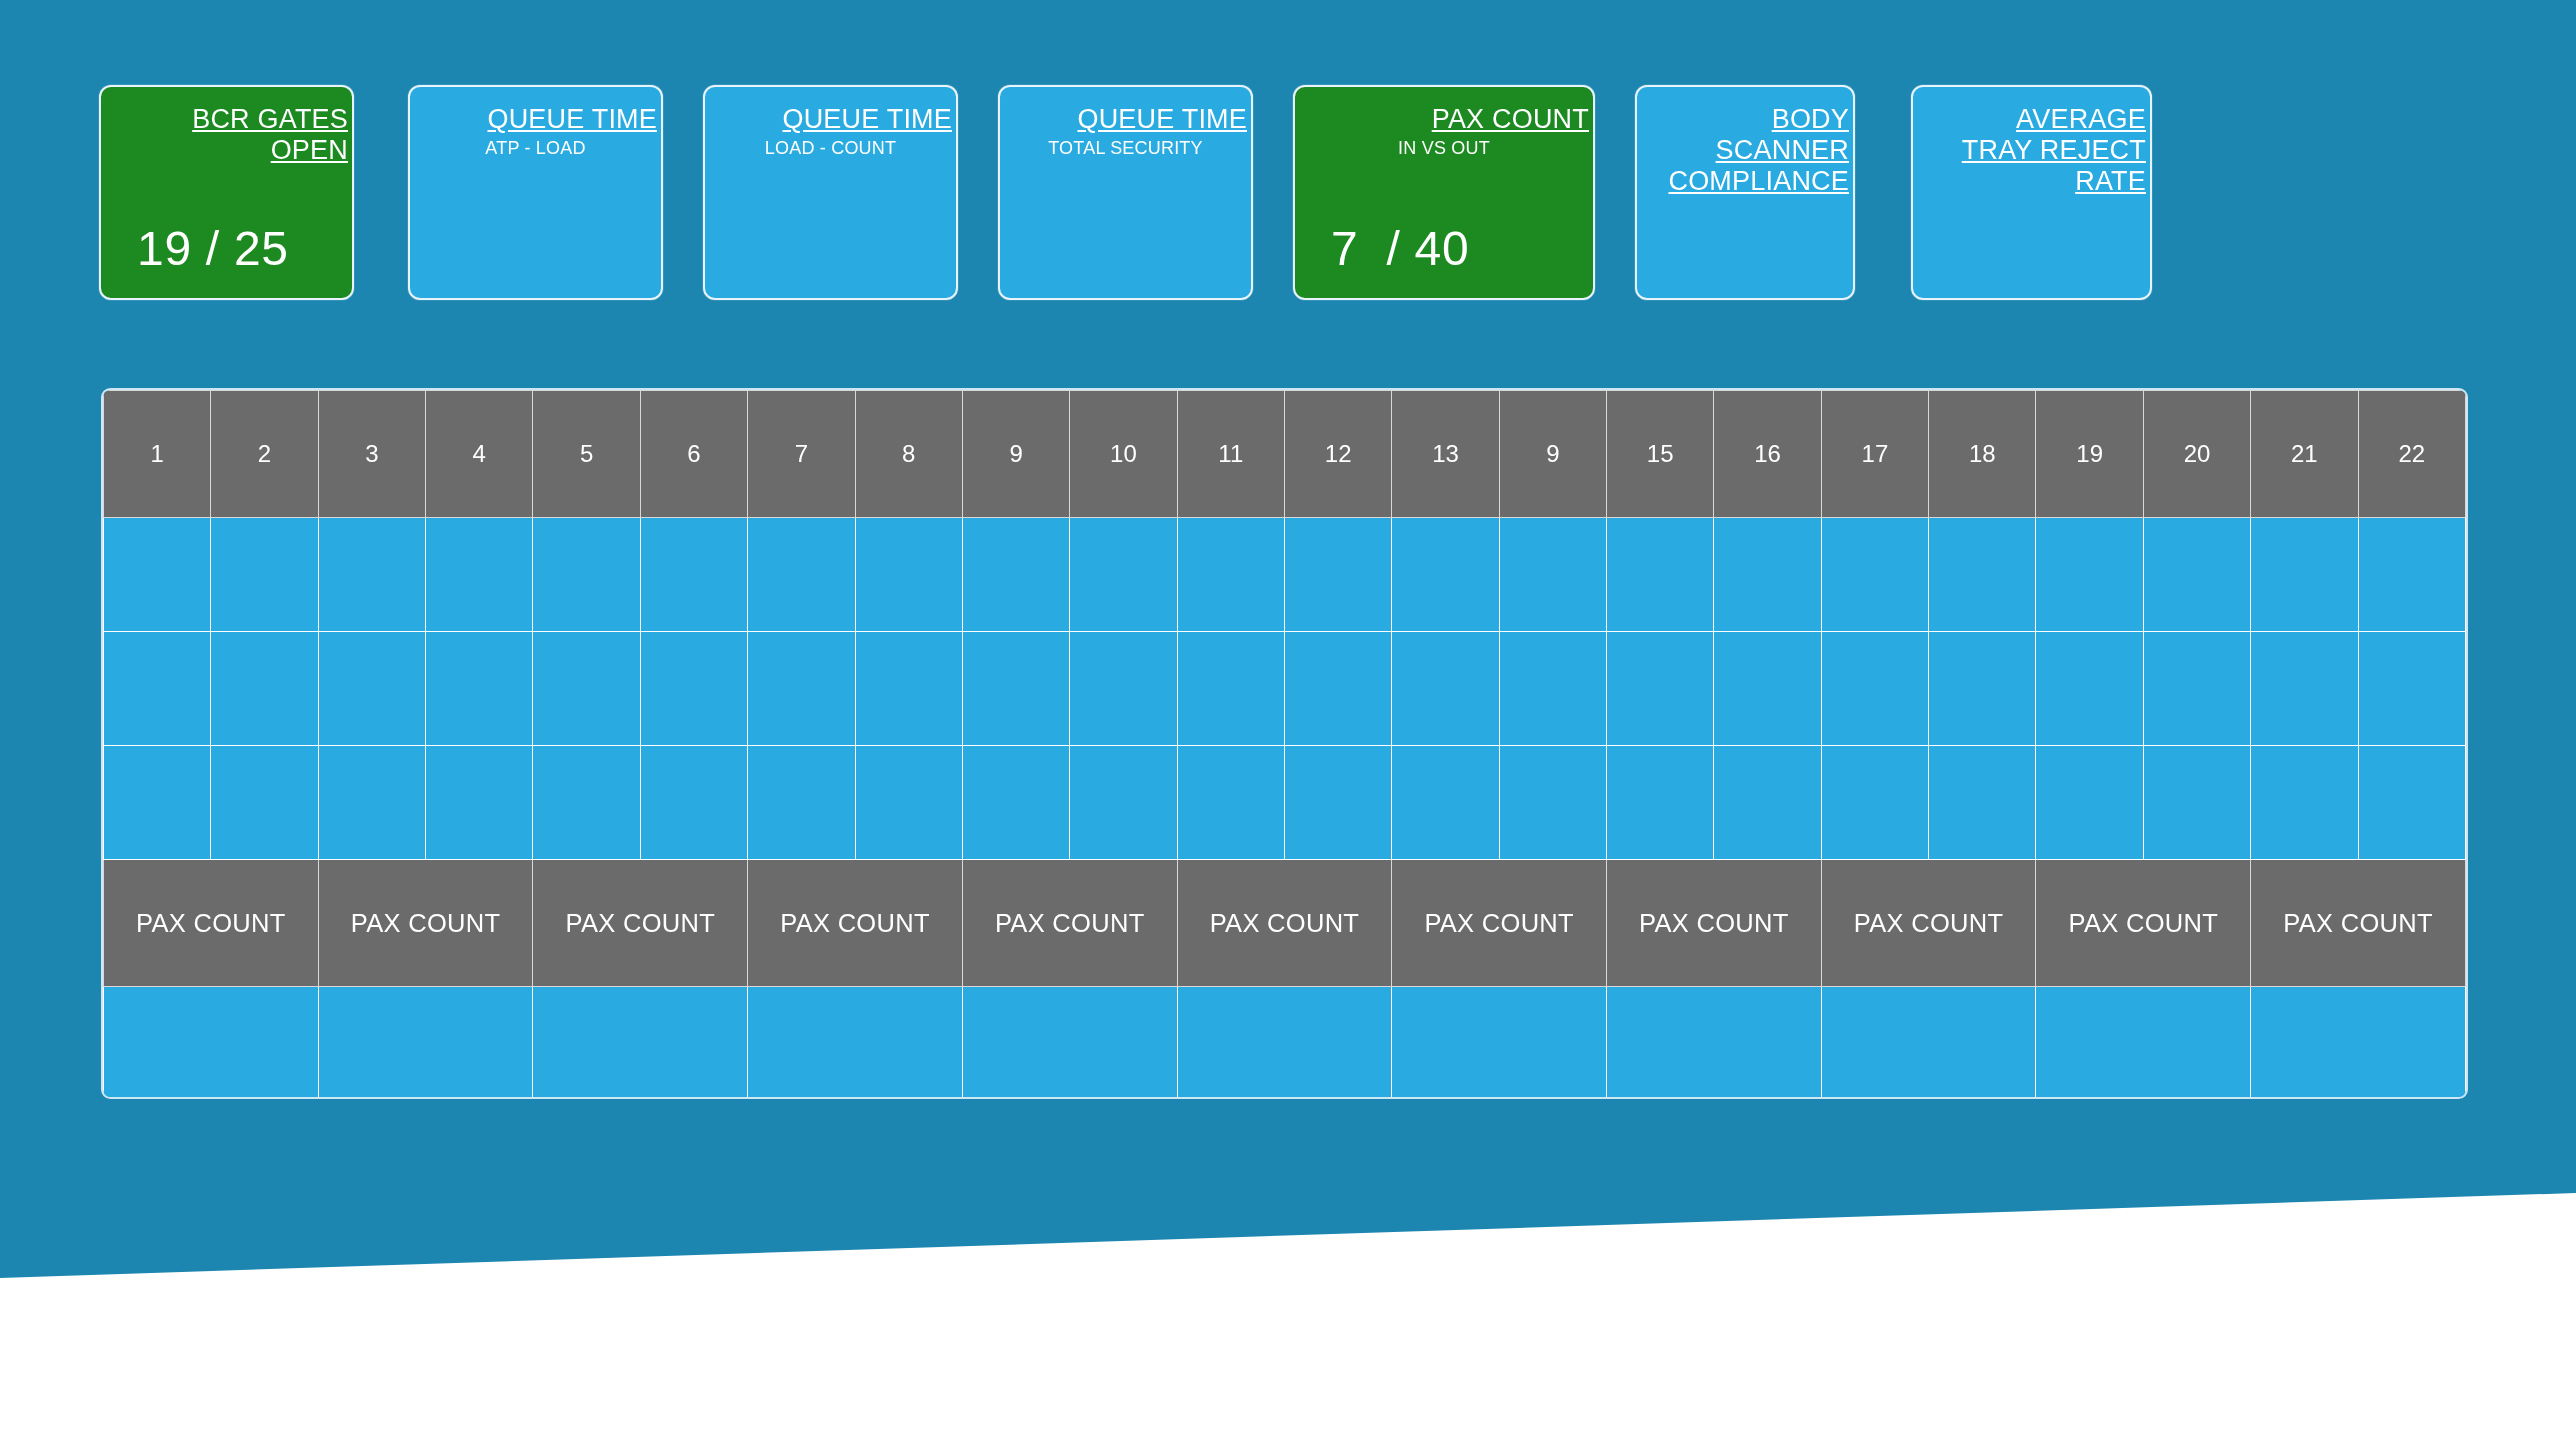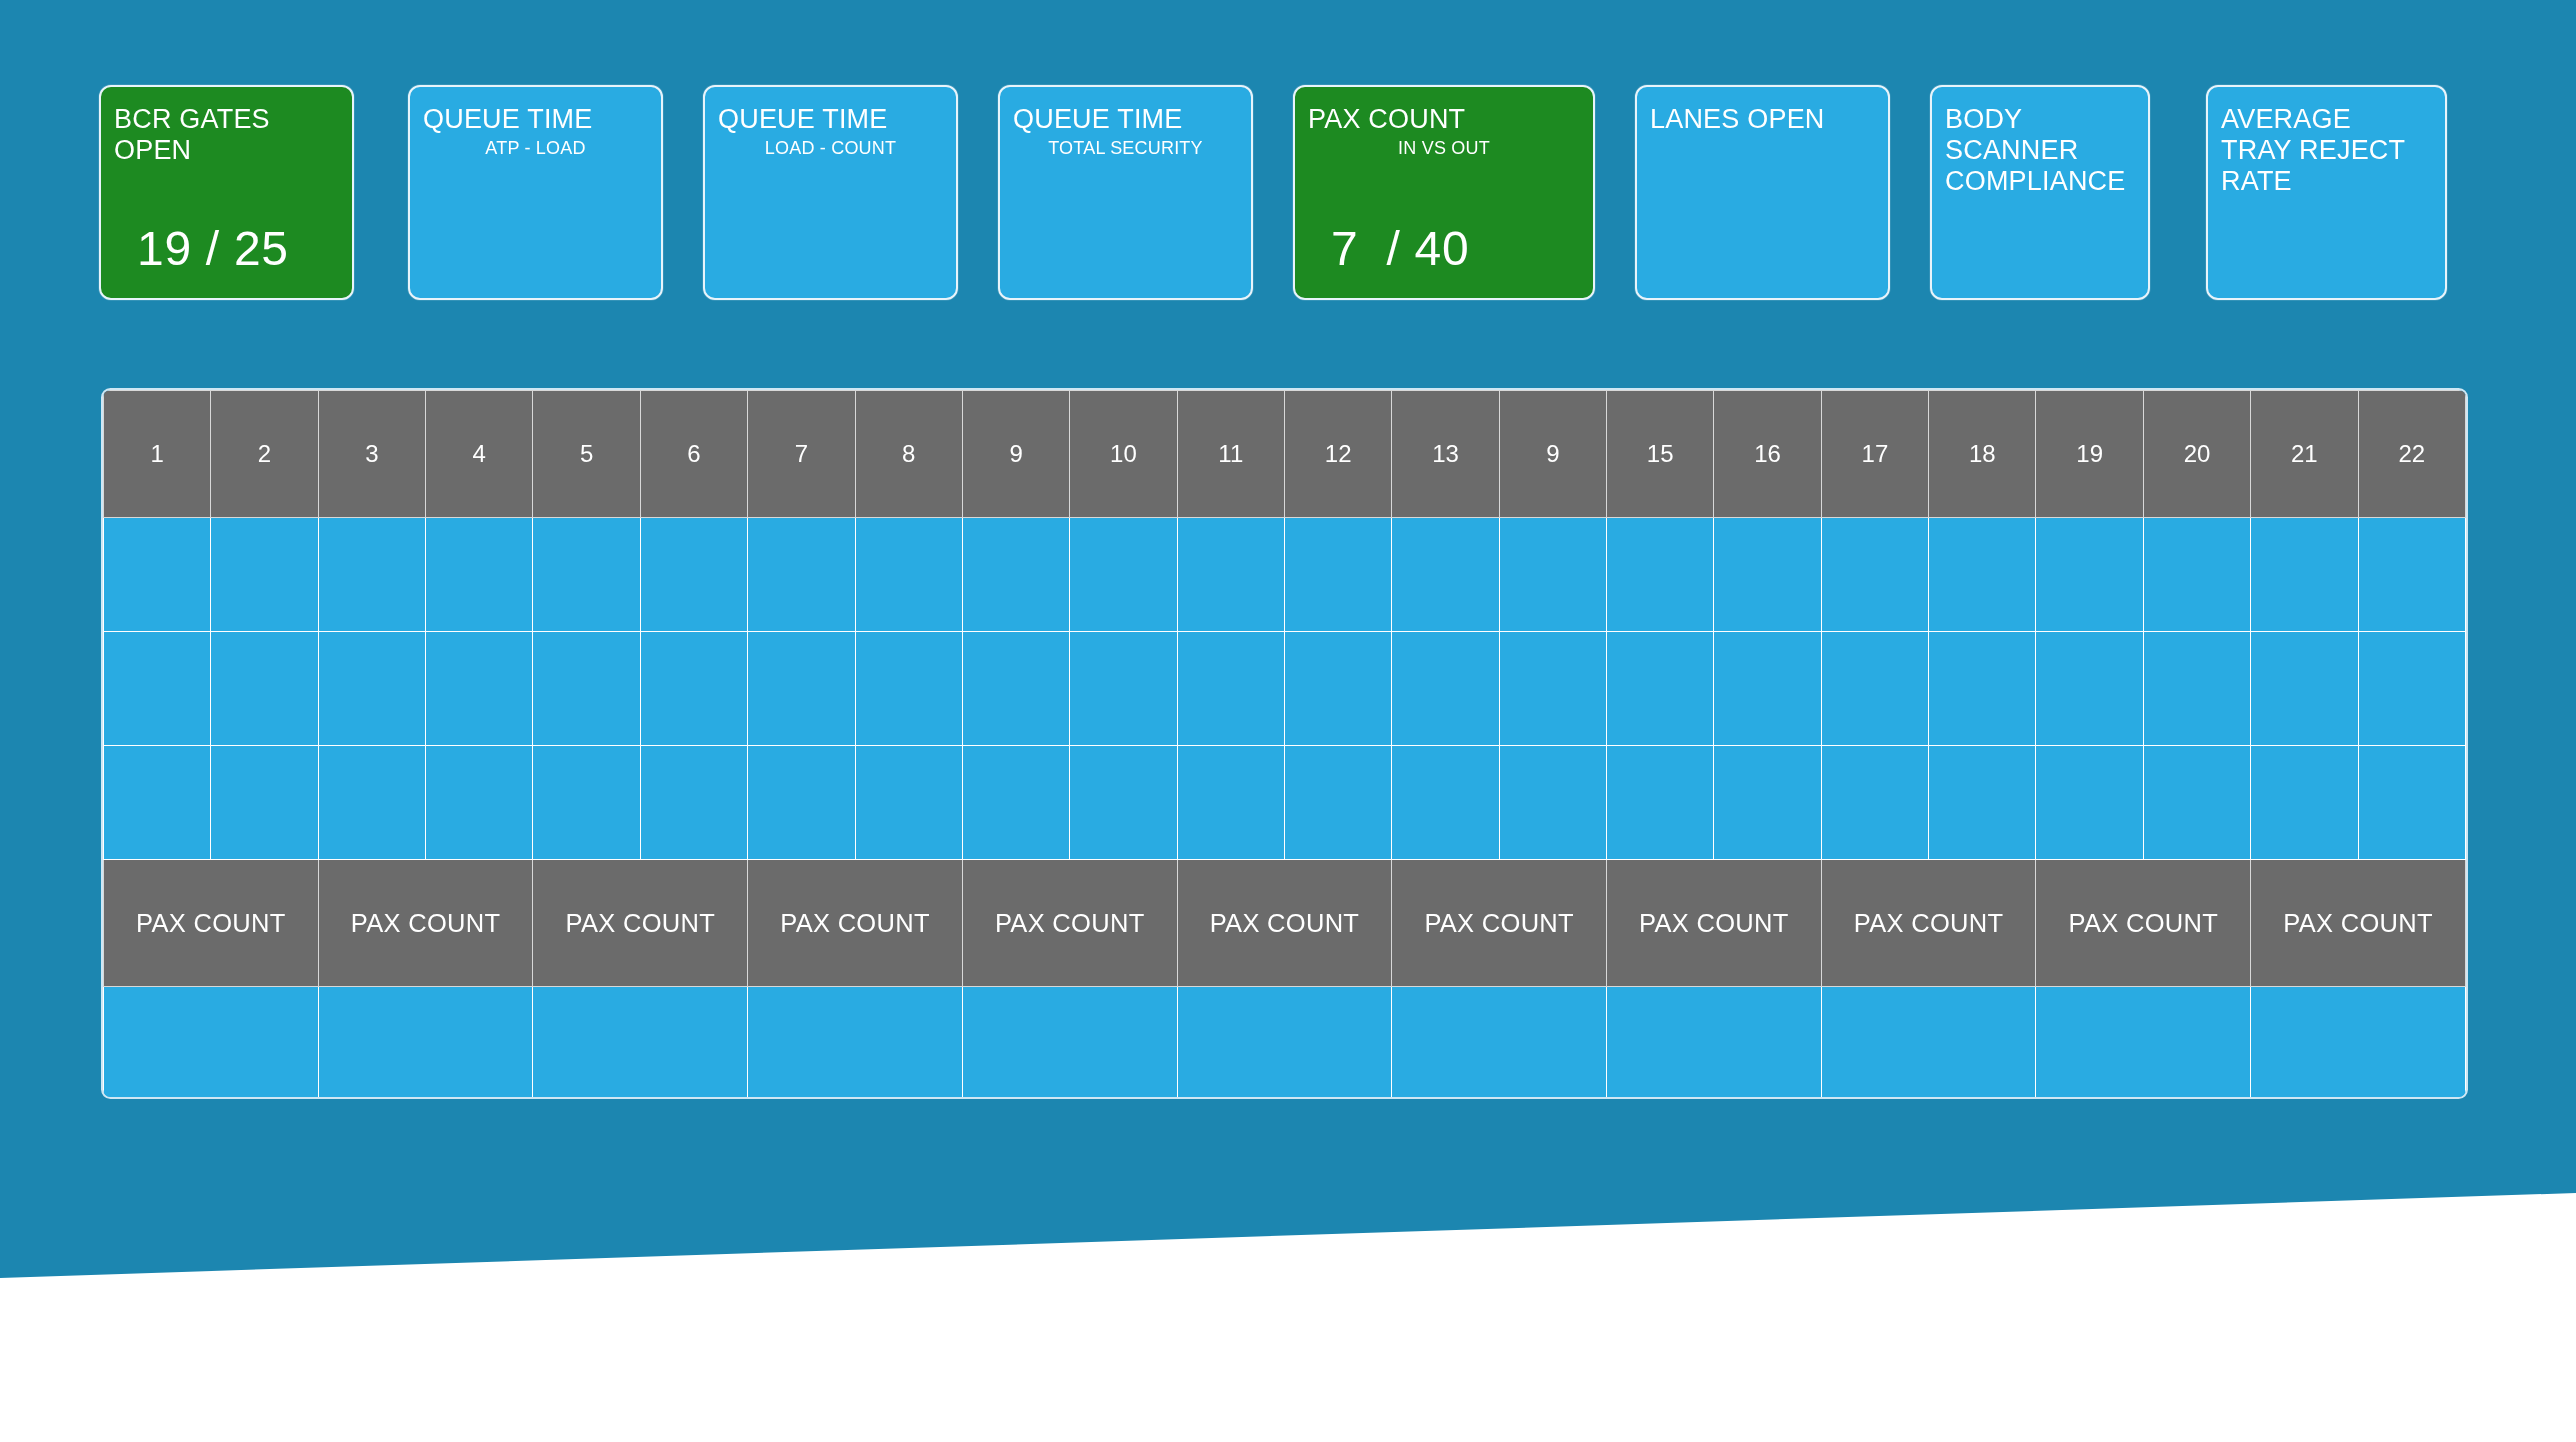--- a/index.html
+++ b/index.html
@@ -33,24 +33,25 @@
     display:flex; flex-direction:column;
     padding-top:17.4px;
     margin-right:0;
     box-shadow:0 0 0 0.7px rgba(255,255,255,.15);
   }
   .kpi-card.green{ background:#1d8a21; }
   .kpi-title{
     color:#ffffff;
     font-size:27px;
     line-height:31px;
-    text-align:left;
+    text-align:right;
     letter-spacing:0.2px;
-    padding:0 13px;
+    padding:0 4px;
     white-space:pre-line;
+    text-decoration:underline;
   }
   .kpi-sub{
     color:#ffffff;
     font-size:18px;
     line-height:22px;
     text-align:center;
     letter-spacing:0.2px;
     padding:0 23px;
     margin-top:1.3px;
   }
@@ -127,24 +128,20 @@
     </div>
     <div class="kpi-card" style="width: 255px; margin-right: 40px;">
       <div class="kpi-title">QUEUE TIME</div>
       <div class="kpi-sub">TOTAL SECURITY</div>
       <div class="kpi-value"></div>
     </div>
     <div class="kpi-card green" style="width: 302px; margin-right: 40px;">
       <div class="kpi-title">PAX COUNT</div>
       <div class="kpi-sub">IN VS OUT</div>
       <div class="kpi-value">7  / 40</div>
-    </div>
-    <div class="kpi-card" style="width: 255px; margin-right: 40px;">
-      <div class="kpi-title">LANES OPEN</div>
-      <div class="kpi-value"></div>
     </div>
     <div class="kpi-card" style="width: 220px; margin-right: 56px;">
       <div class="kpi-title">BODY
 SCANNER
 COMPLIANCE</div>
       <div class="kpi-value"></div>
     </div>
     <div class="kpi-card" style="width: 241px; margin-right: 0px;">
       <div class="kpi-title">AVERAGE
 TRAY REJECT

